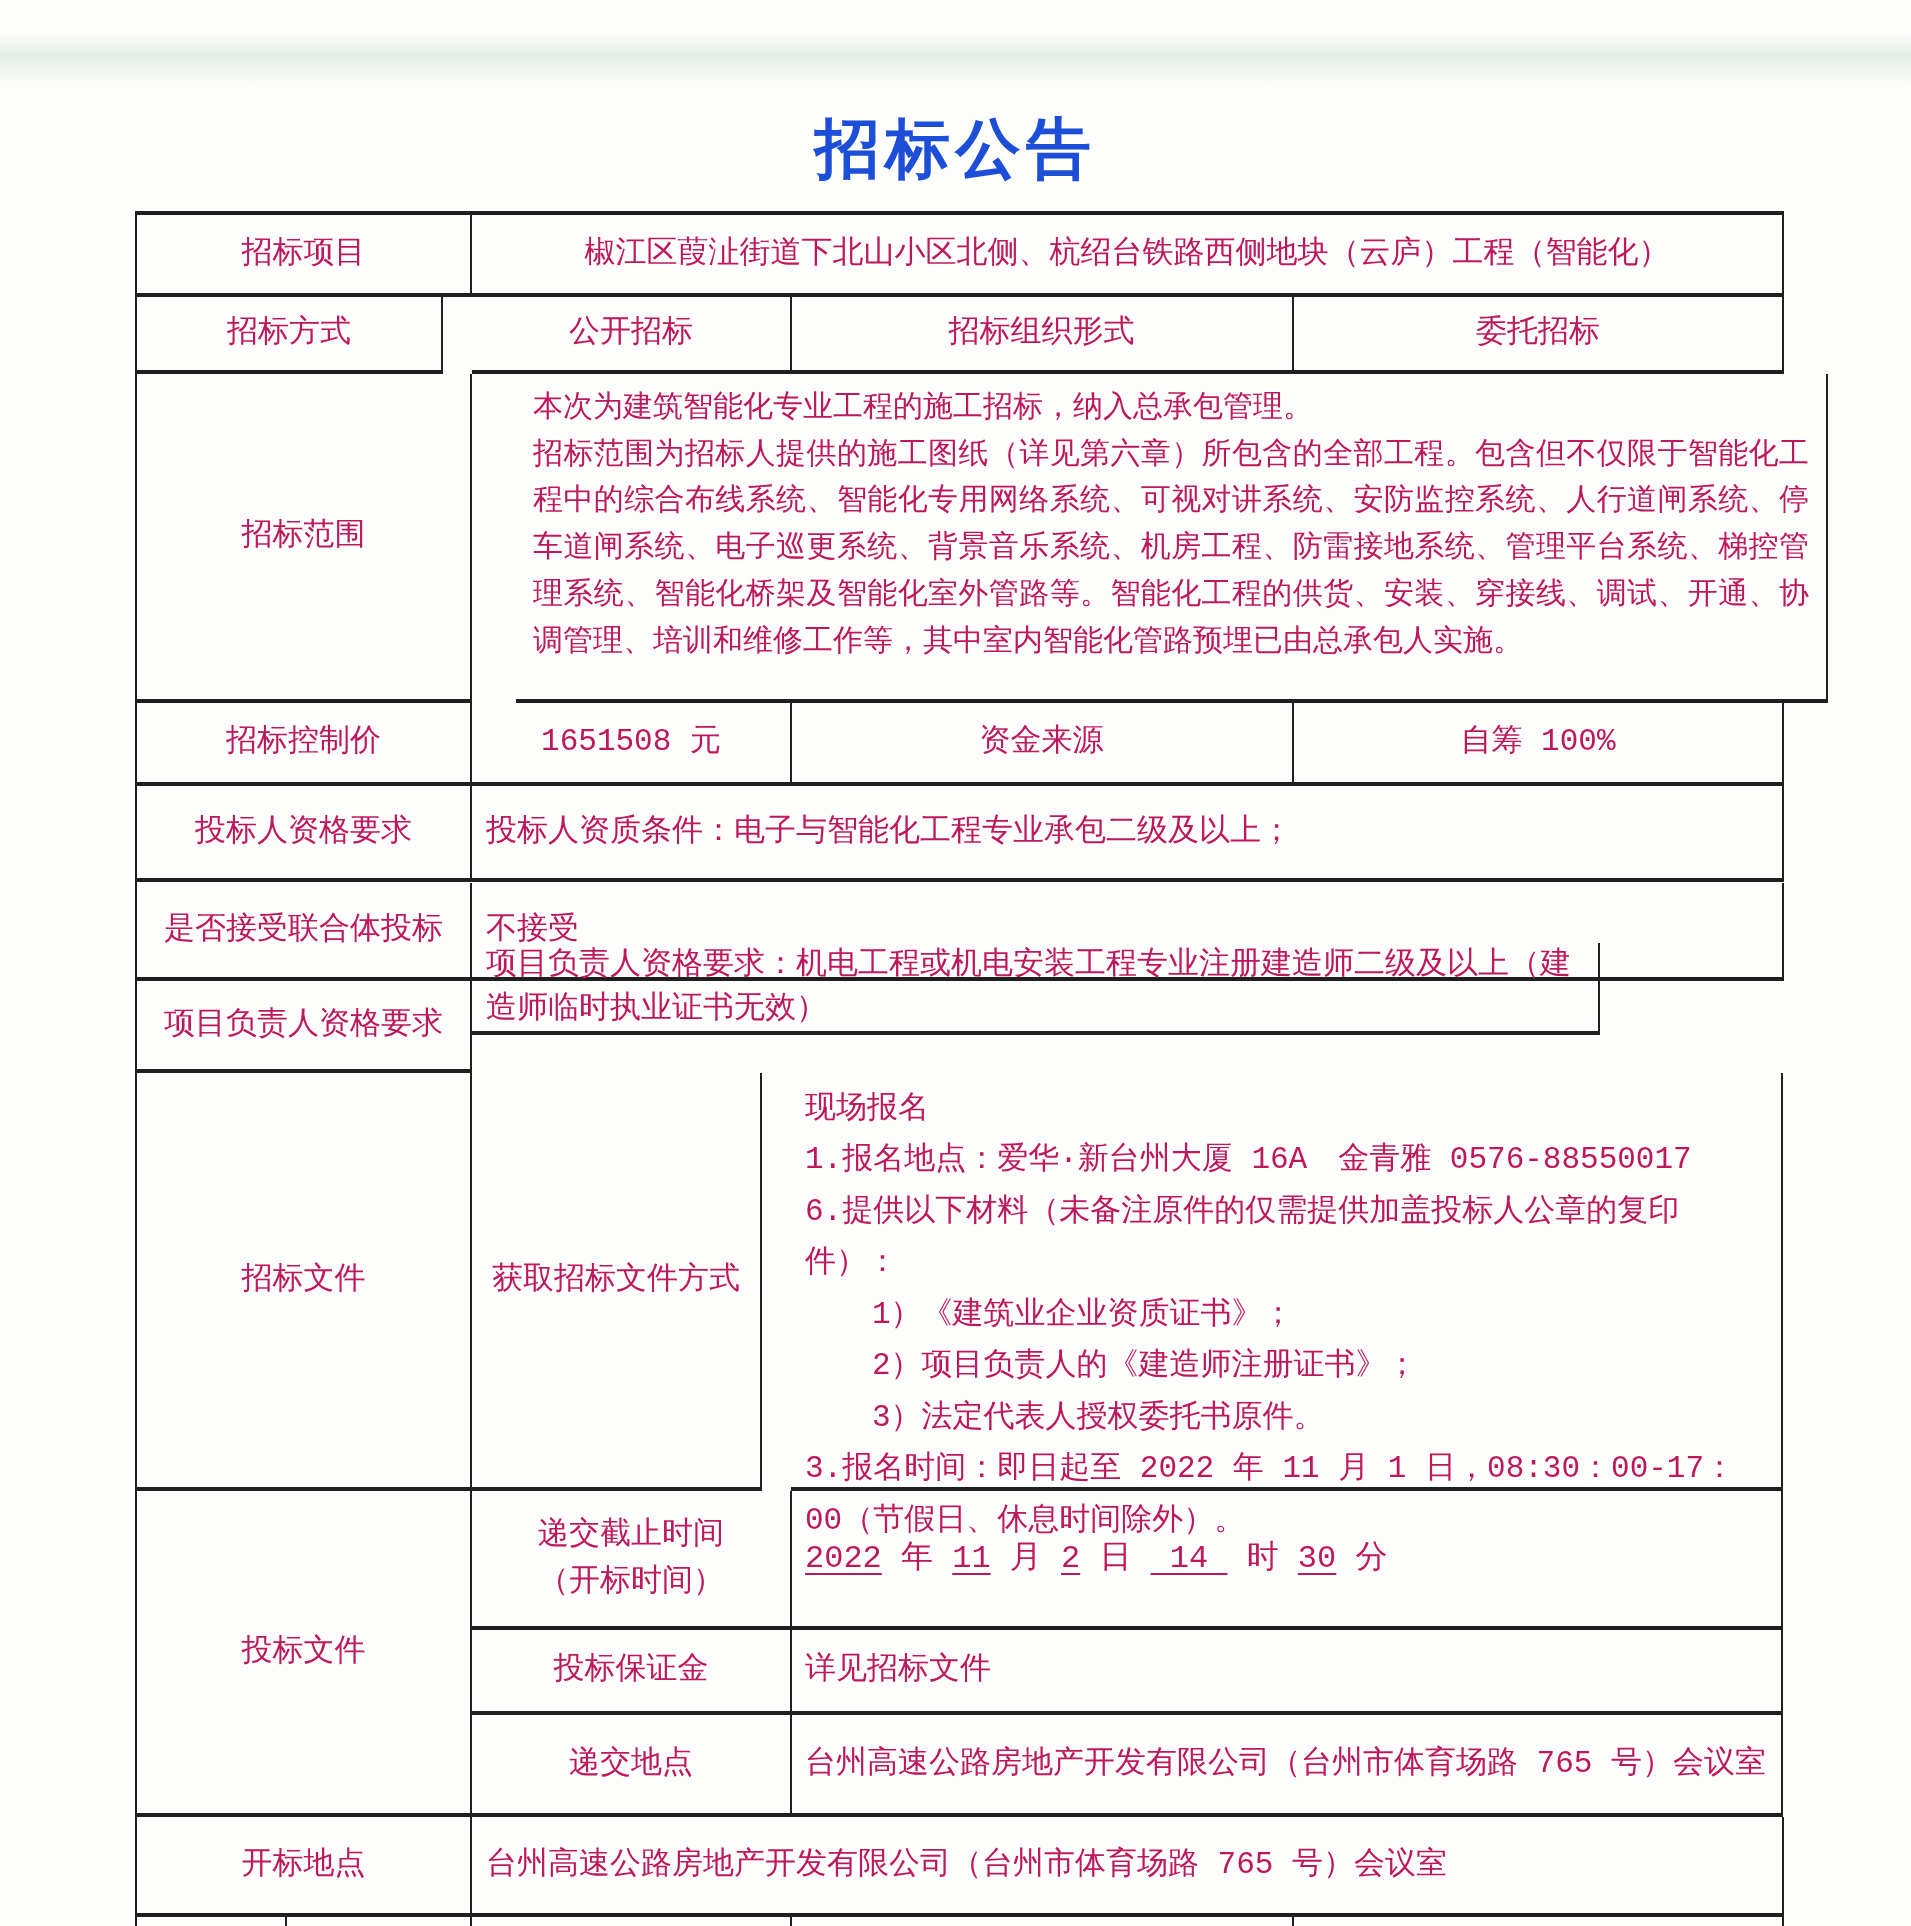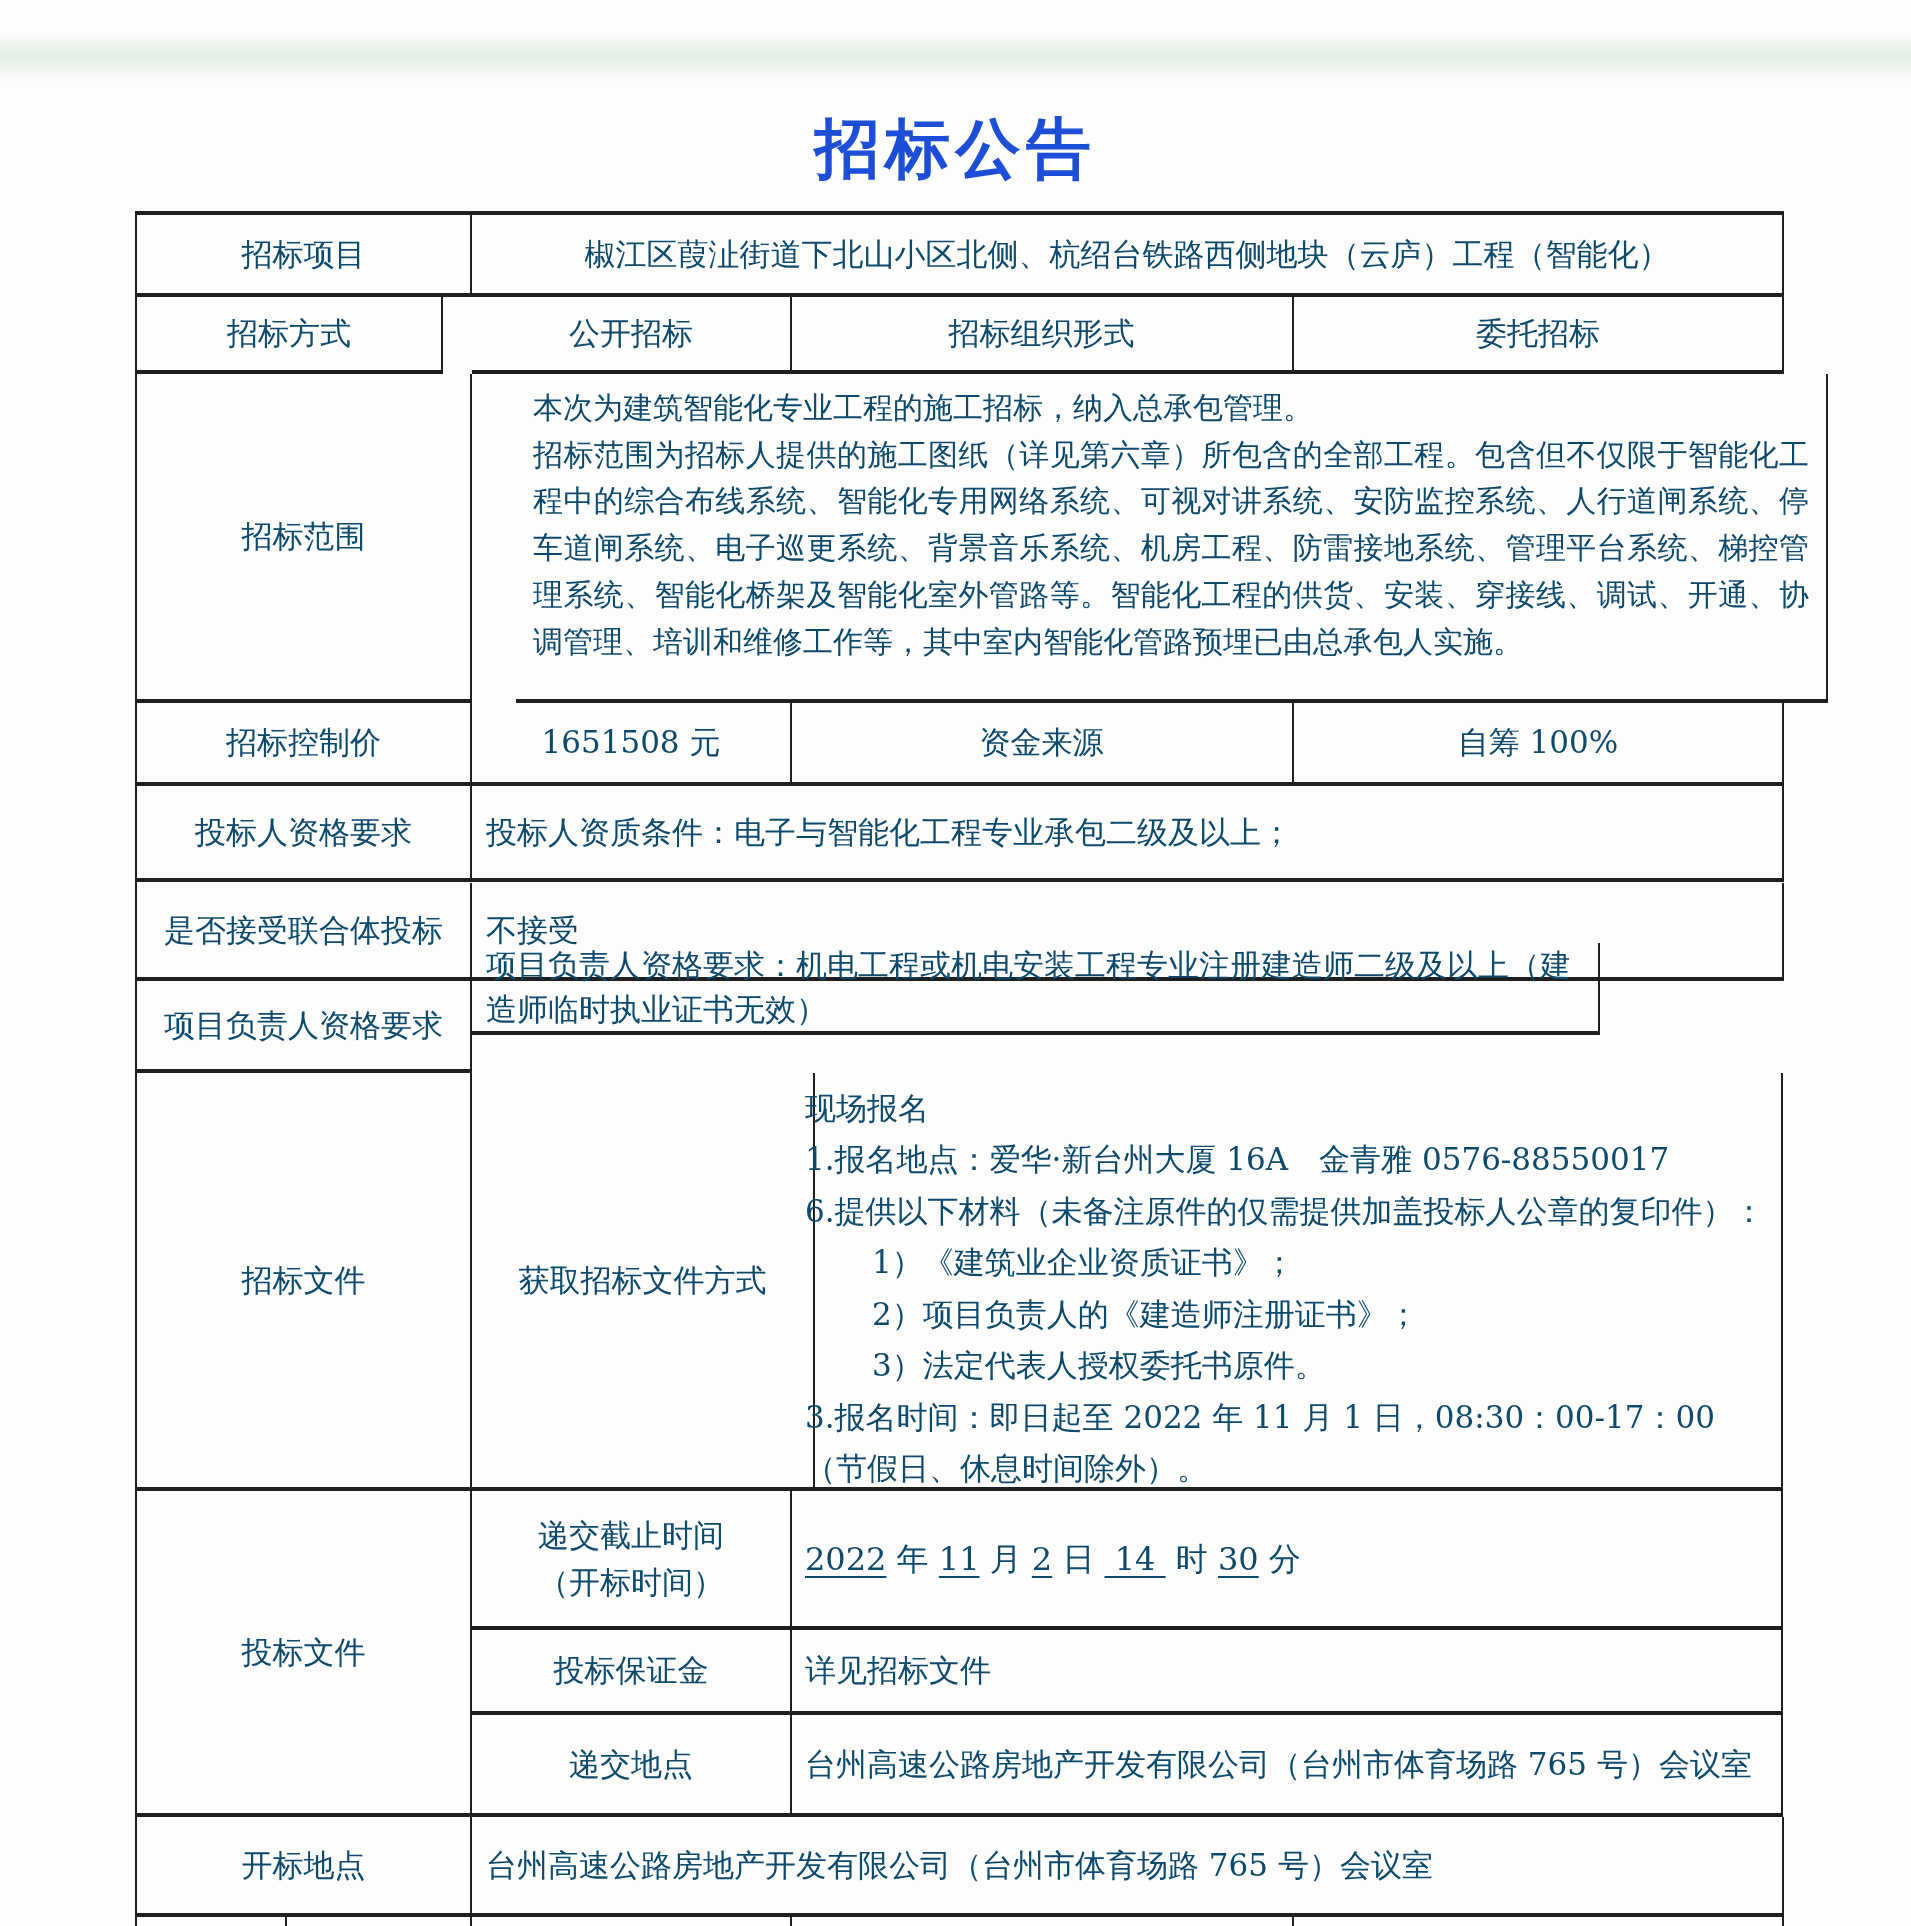--- a/index.html
+++ b/index.html
@@ -7,21 +7,21 @@
        font-family:"DejaVu Serif","Liberation Serif",serif;color:#1d1d1d;}
   .page{position:absolute;inset:0;background:#fdfdfc;}
   .scanband{position:absolute;left:0;top:33px;width:100%;height:50px;
        background:linear-gradient(to bottom,rgba(214,228,217,0),rgba(205,222,209,.55) 45%,rgba(214,228,217,0));}
   .title{position:absolute;left:0;top:105px;width:100%;text-align:center;
        font-size:65px;font-weight:bold;letter-spacing:5.4px;color:#1d4ed8;}
   .tbl{position:absolute;left:135px;top:211px;width:1647px;height:2029px;
        border-top:4.2px solid #1f1f1f;border-left:2.7px solid #1f1f1f;}
   .c{position:absolute;box-sizing:border-box;border-right:2.7px solid #1f1f1f;border-bottom:4.2px solid #1f1f1f;
      display:flex;align-items:center;justify-content:center;text-align:center;
-     padding:5.4px 14px;font-size:31px;line-height:1.5;color:#0c4a6e;}
+     padding:5.4px 14px;font-size:31px;line-height:1.5;color:#be185d;font-family:Liberation Mono, monospace;}
   .l{justify-content:flex-start;text-align:left;}
   .t{align-items:flex-start;}
   .j{text-align:justify;margin-left:44px;}
   .pre{white-space:pre-line;}
   .tight{padding:5.4px 23px;}
   .scope{font-size:30px;line-height:1.56;padding:10.8px 17px;}
   .doclines{width:100%;}
   .doclines div{margin:0;line-height:1.66;}
   .doclines .ml{margin-left:67px;}
   .dl span{white-space:pre;font-size:32px;}
@@ -57,21 +57,21 @@
     <div class="c" style="left:0;top:571px;width:335px;height:96px">投标人资格要求</div>
     <div class="c l" style="left:335px;top:571px;width:1312px;height:96px">投标人资质条件：电子与智能化工程专业承包二级及以上；</div>
 
     <div class="c" style="left:0;top:668px;width:335px;height:98px">是否接受联合体投标</div>
     <div class="c l" style="left:335px;top:668px;width:1312px;height:98px">不接受</div>
 
     <div class="c" style="left:0;top:766px;width:335px;height:92px">项目负责人资格要求</div>
     <div class="c l" style="left:335px;top:728px;width:1128px;height:92px;line-height:1.42;padding:0 14px">项目负责人资格要求：机电工程或机电安装工程专业注册建造师二级及以上（建造师临时执业证书无效）</div>
 
     <div class="c" style="left:0;top:858px;width:335px;height:418px">招标文件</div>
-    <div class="c" style="left:335px;top:858px;width:343px;height:418px">获取招标文件方式</div>
+    <div class="c" style="left:335px;top:858px;width:290px;height:418px">获取招标文件方式</div>
     <div class="c l t" style="left:654px;top:858px;width:992px;height:418px;padding-top:10px">
       <div class="doclines">
         <div>现场报名</div>
         <div>1.报名地点：爱华·新台州大厦 16A　金青雅 0576-88550017</div>
         <div>6.提供以下材料（未备注原件的仅需提供加盖投标人公章的复印件）：</div>
         <div class="ml">1）《建筑业企业资质证书》；</div>
         <div class="ml">2）项目负责人的《建造师注册证书》；</div>
         <div class="ml">3）法定代表人授权委托书原件。</div>
         <div>3.报名时间：即日起至 2022 年 11 月 1 日，08:30：00-17：00（节假日、休息时间除外）。</div>
       </div>

